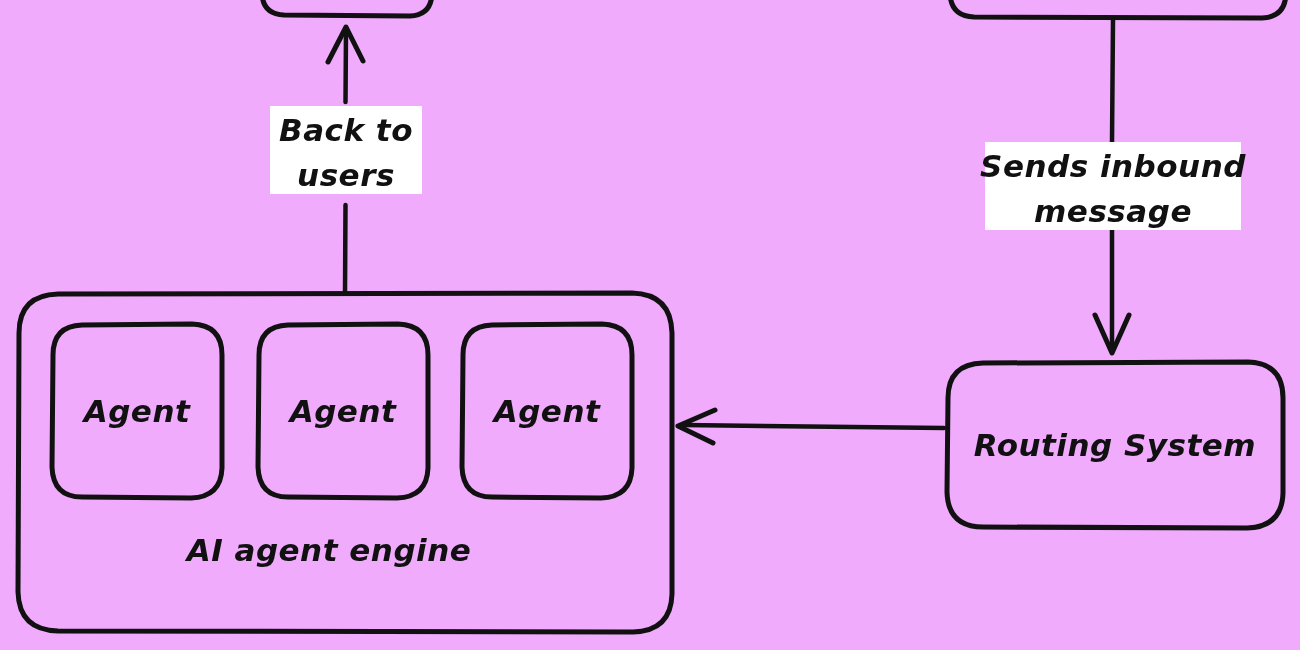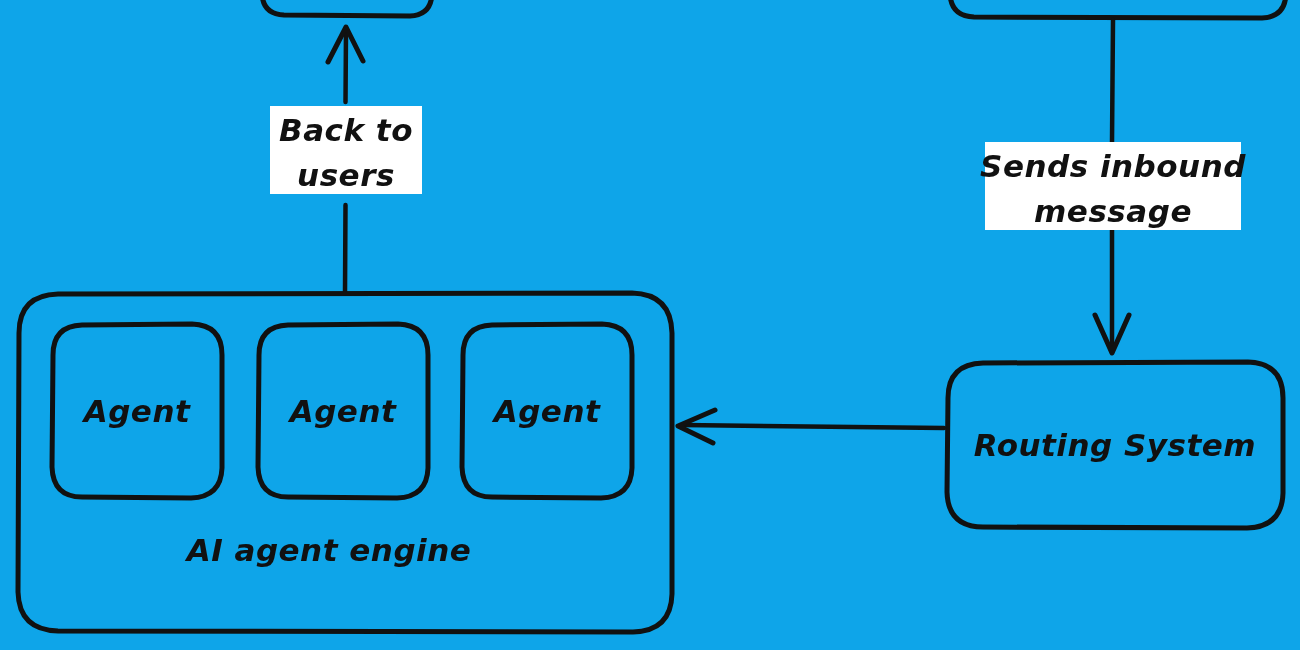--- a/index.html
+++ b/index.html
@@ -8,21 +8,21 @@
     padding: 0;
     background: #ffffff;
   }
   body {
     font-family: "DejaVu Sans", sans-serif;
   }
   #diagram-root {
     position: relative;
     width: 1300px;
     height: 650px;
-    background: #0ea5e9;
+    background: #f0abfc;
     overflow: hidden;
   }
   #diagram-svg {
     position: absolute;
     top: 0;
     left: 0;
     width: 1300px;
     height: 650px;
     display: block;
   }

